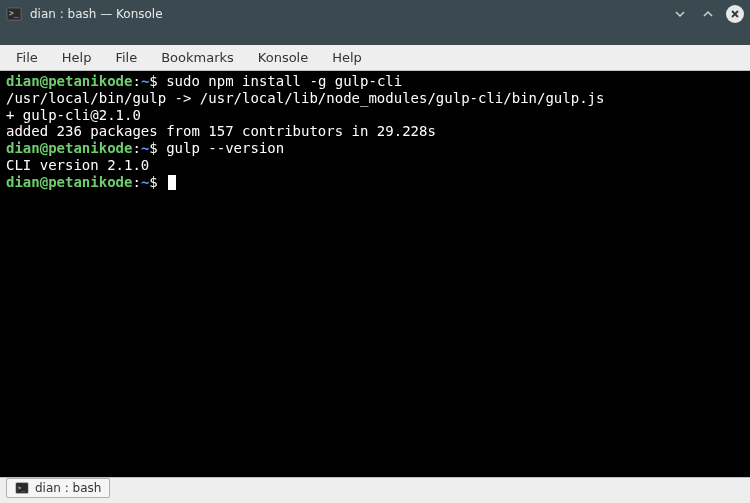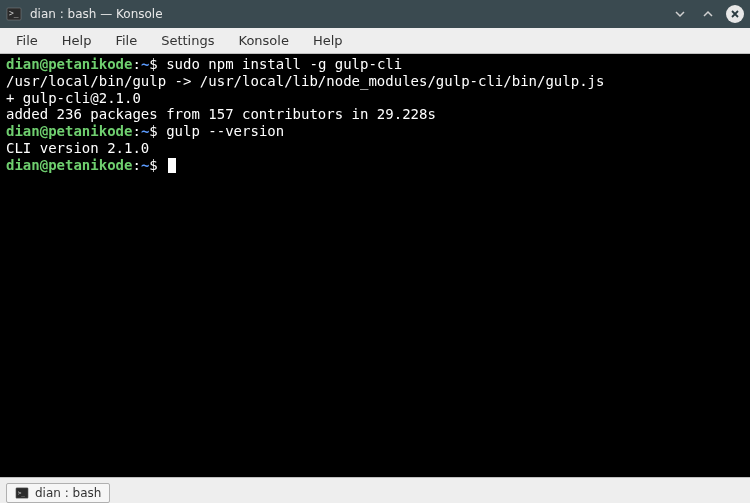--- a/index.html
+++ b/index.html
@@ -59,20 +59,21 @@
     }
     .menubar {
       height: 26px;
       background: #eeeeee;
       border-bottom: 1px solid #c0c0c0;
       display: flex;
       align-items: center;
       padding: 0 4px;
       font-size: 13px;
       color: #333;
+      margin-top: 17px;
     }
     .menu-item {
       padding: 4px 12px;
       cursor: pointer;
     }
     .terminal {
       flex: 1;
       background: #000000;
       padding: 2px 6px;
       font-family: "DejaVu Sans Mono", "Liberation Mono", monospace;
@@ -92,21 +93,21 @@
       height: 15px;
       background: #ffffff;
       vertical-align: text-bottom;
       margin-left: 2px;
     }
     .statusbar {
       height: 26px;
       background: #eeeeee;
       border-top: 1px solid #c0c0c0;
       display: flex;
-      align-items: flex-end;
+      align-items: flex-start;
       padding: 0 6px;
       font-size: 12px;
       color: #333;
     }
     .tab {
       display: flex;
       align-items: center;
       gap: 6px;
       border: 1px solid #b0b0b0;
       background: #f6f6f6;
@@ -145,21 +146,21 @@
           <path d="M2 2 L8 8 M8 2 L2 8" stroke="#2a3a40" stroke-width="1.8"></path>
         </svg>
     </div>
   </div>
 </div>
 
 <div class="menubar">
   <div class="menu-item">File</div>
   <div class="menu-item">Help</div>
   <div class="menu-item">File</div>
-  <div class="menu-item">Settings</div>
+  <div class="menu-item">Bookmarks</div>
   <div class="menu-item">Konsole</div>
   <div class="menu-item">Help</div>
 </div>
 
 <div class="terminal" id="terminal"><div class="term-line"><span class="green">dian@petanikode</span><span class="white">:</span><span class="blue">~</span><span class="white">$ </span><span class="white">sudo npm install -g gulp-cli</span></div><div class="term-line white">/usr/local/bin/gulp -&gt; /usr/local/lib/node_modules/gulp-cli/bin/gulp.js</div><div class="term-line white">+ gulp-cli@2.1.0</div><div class="term-line white">added 236 packages from 157 contributors in 29.228s</div><div class="term-line"><span class="green">dian@petanikode</span><span class="white">:</span><span class="blue">~</span><span class="white">$ </span><span class="white">gulp --version</span></div><div class="term-line white">CLI version 2.1.0</div><div class="term-line"><span class="green">dian@petanikode</span><span class="white">:</span><span class="blue">~</span><span class="white">$ </span><span class="white"></span><span class="cursor"></span></div></div>
 
 <div class="statusbar">
   <div class="tab">
     <span class="tab-icon">
       <svg width="14" height="14" viewBox="0 0 16 16">

